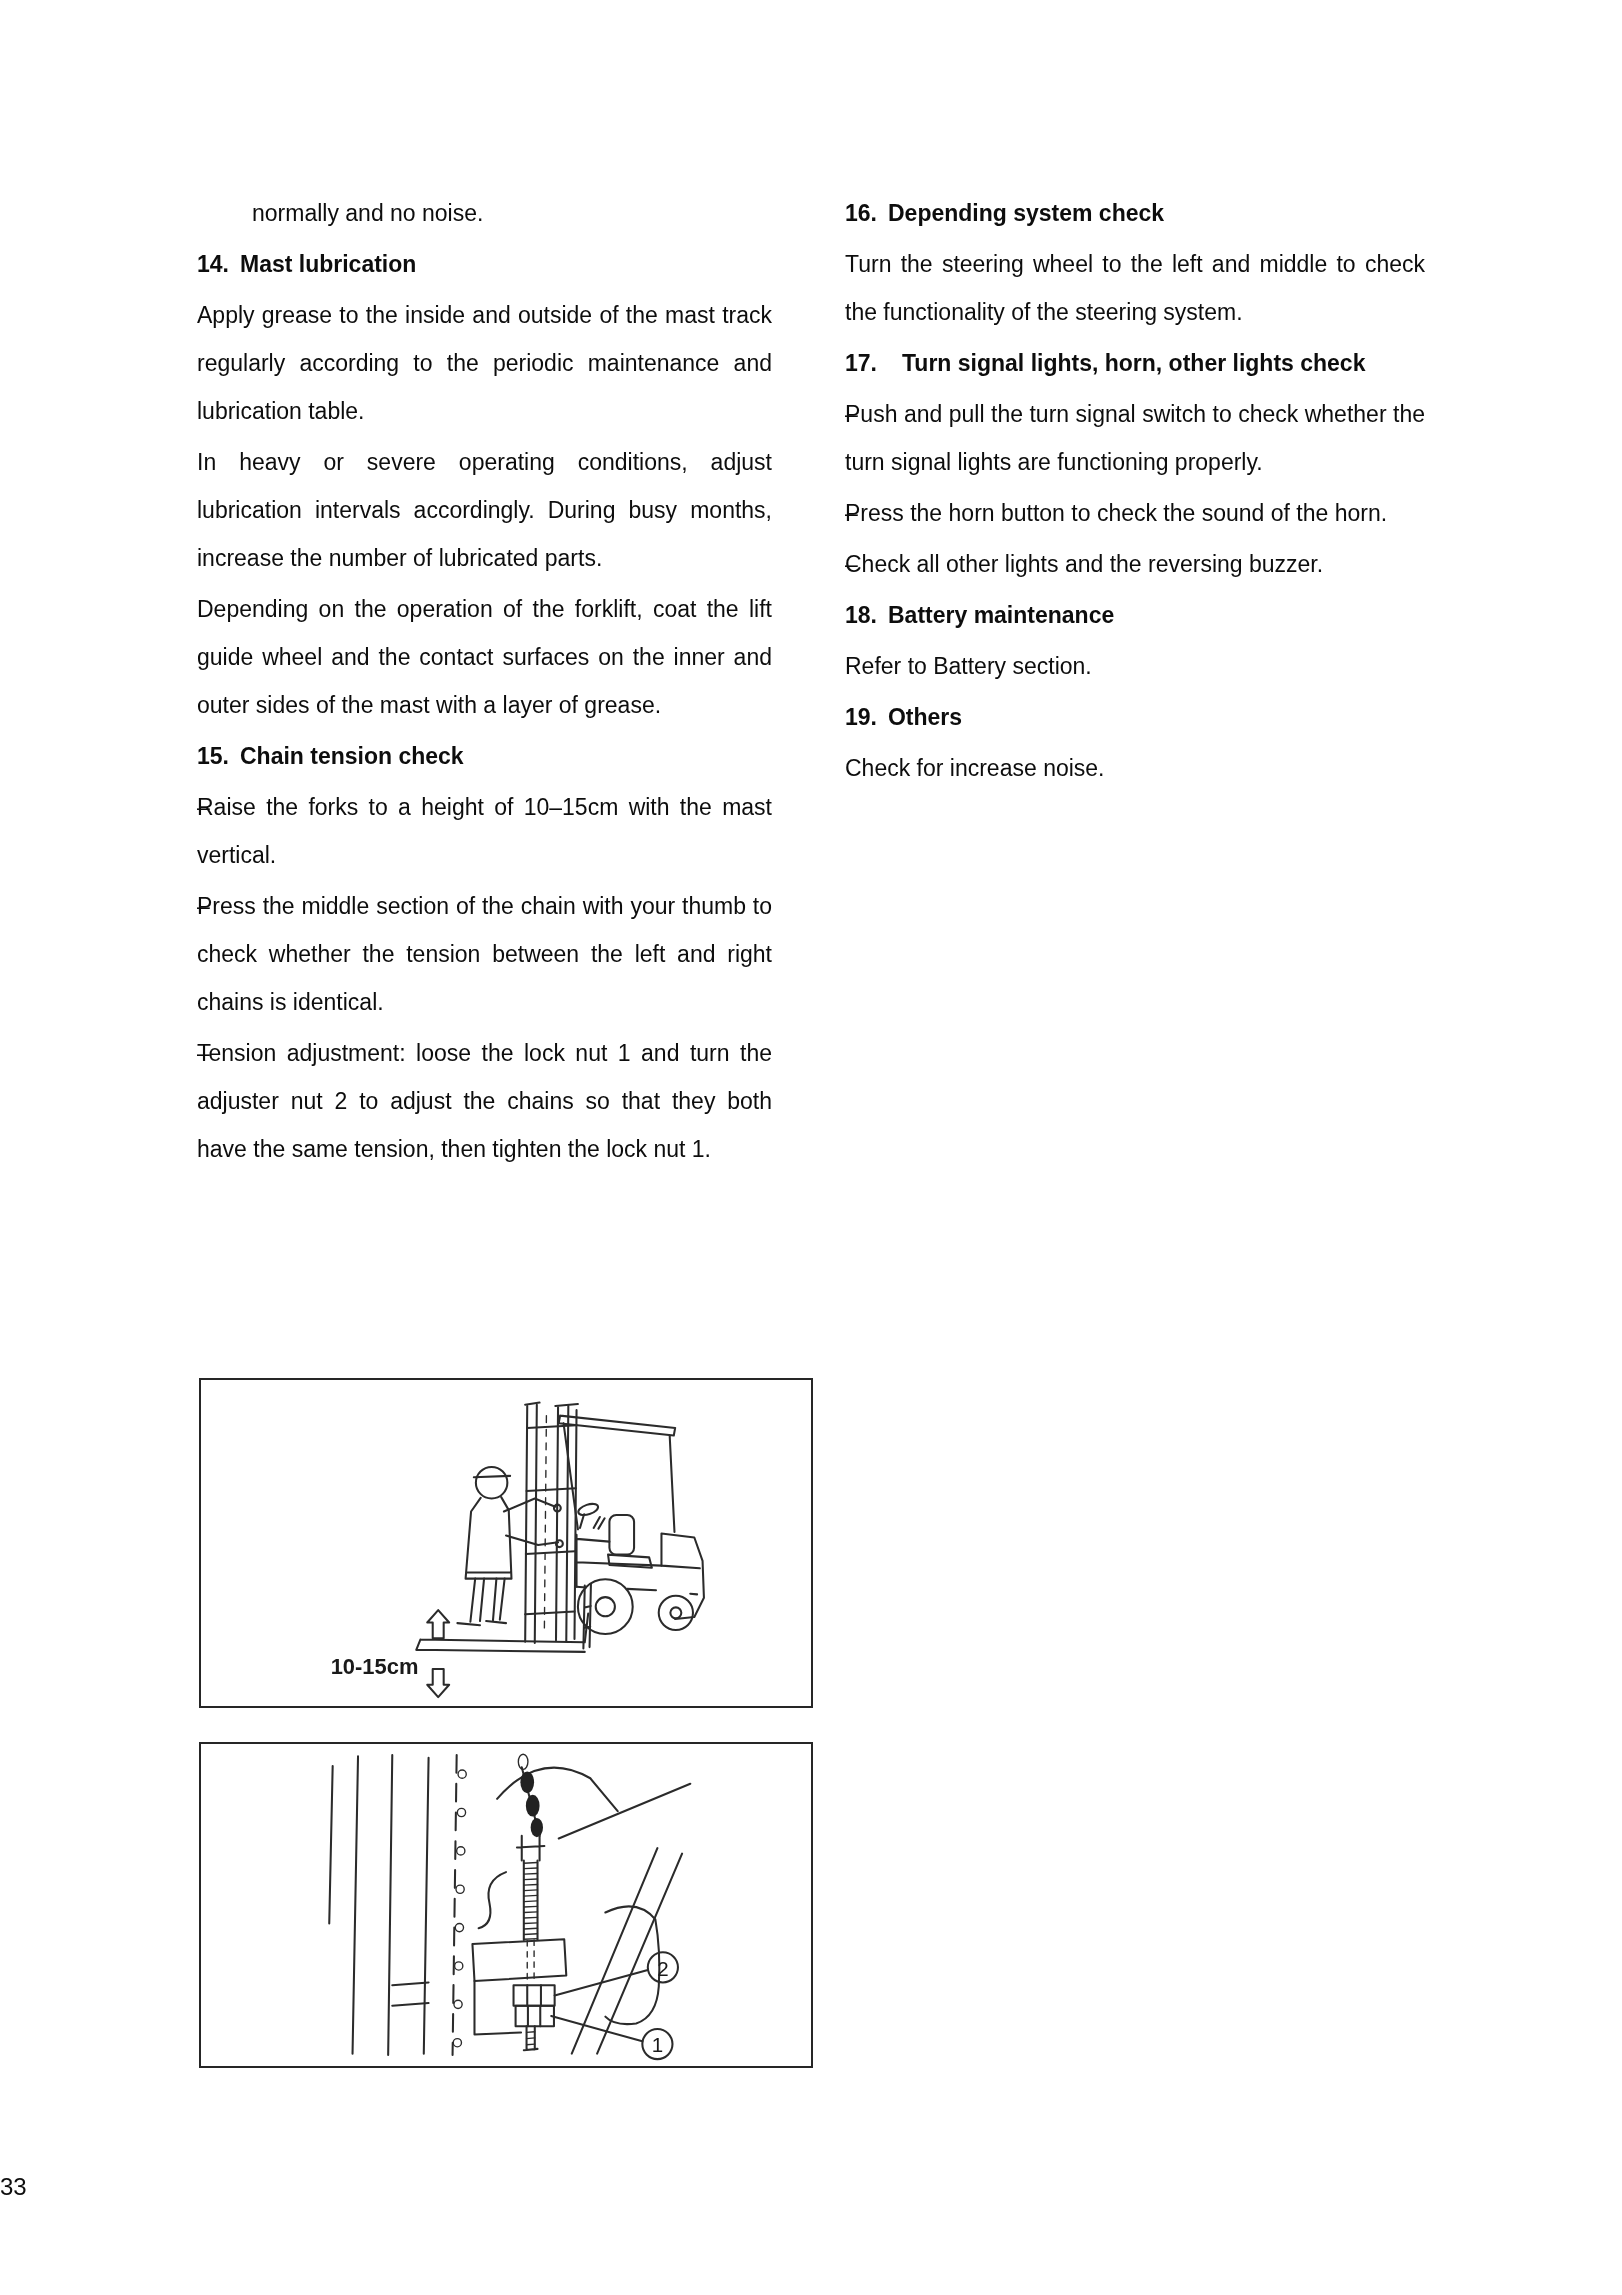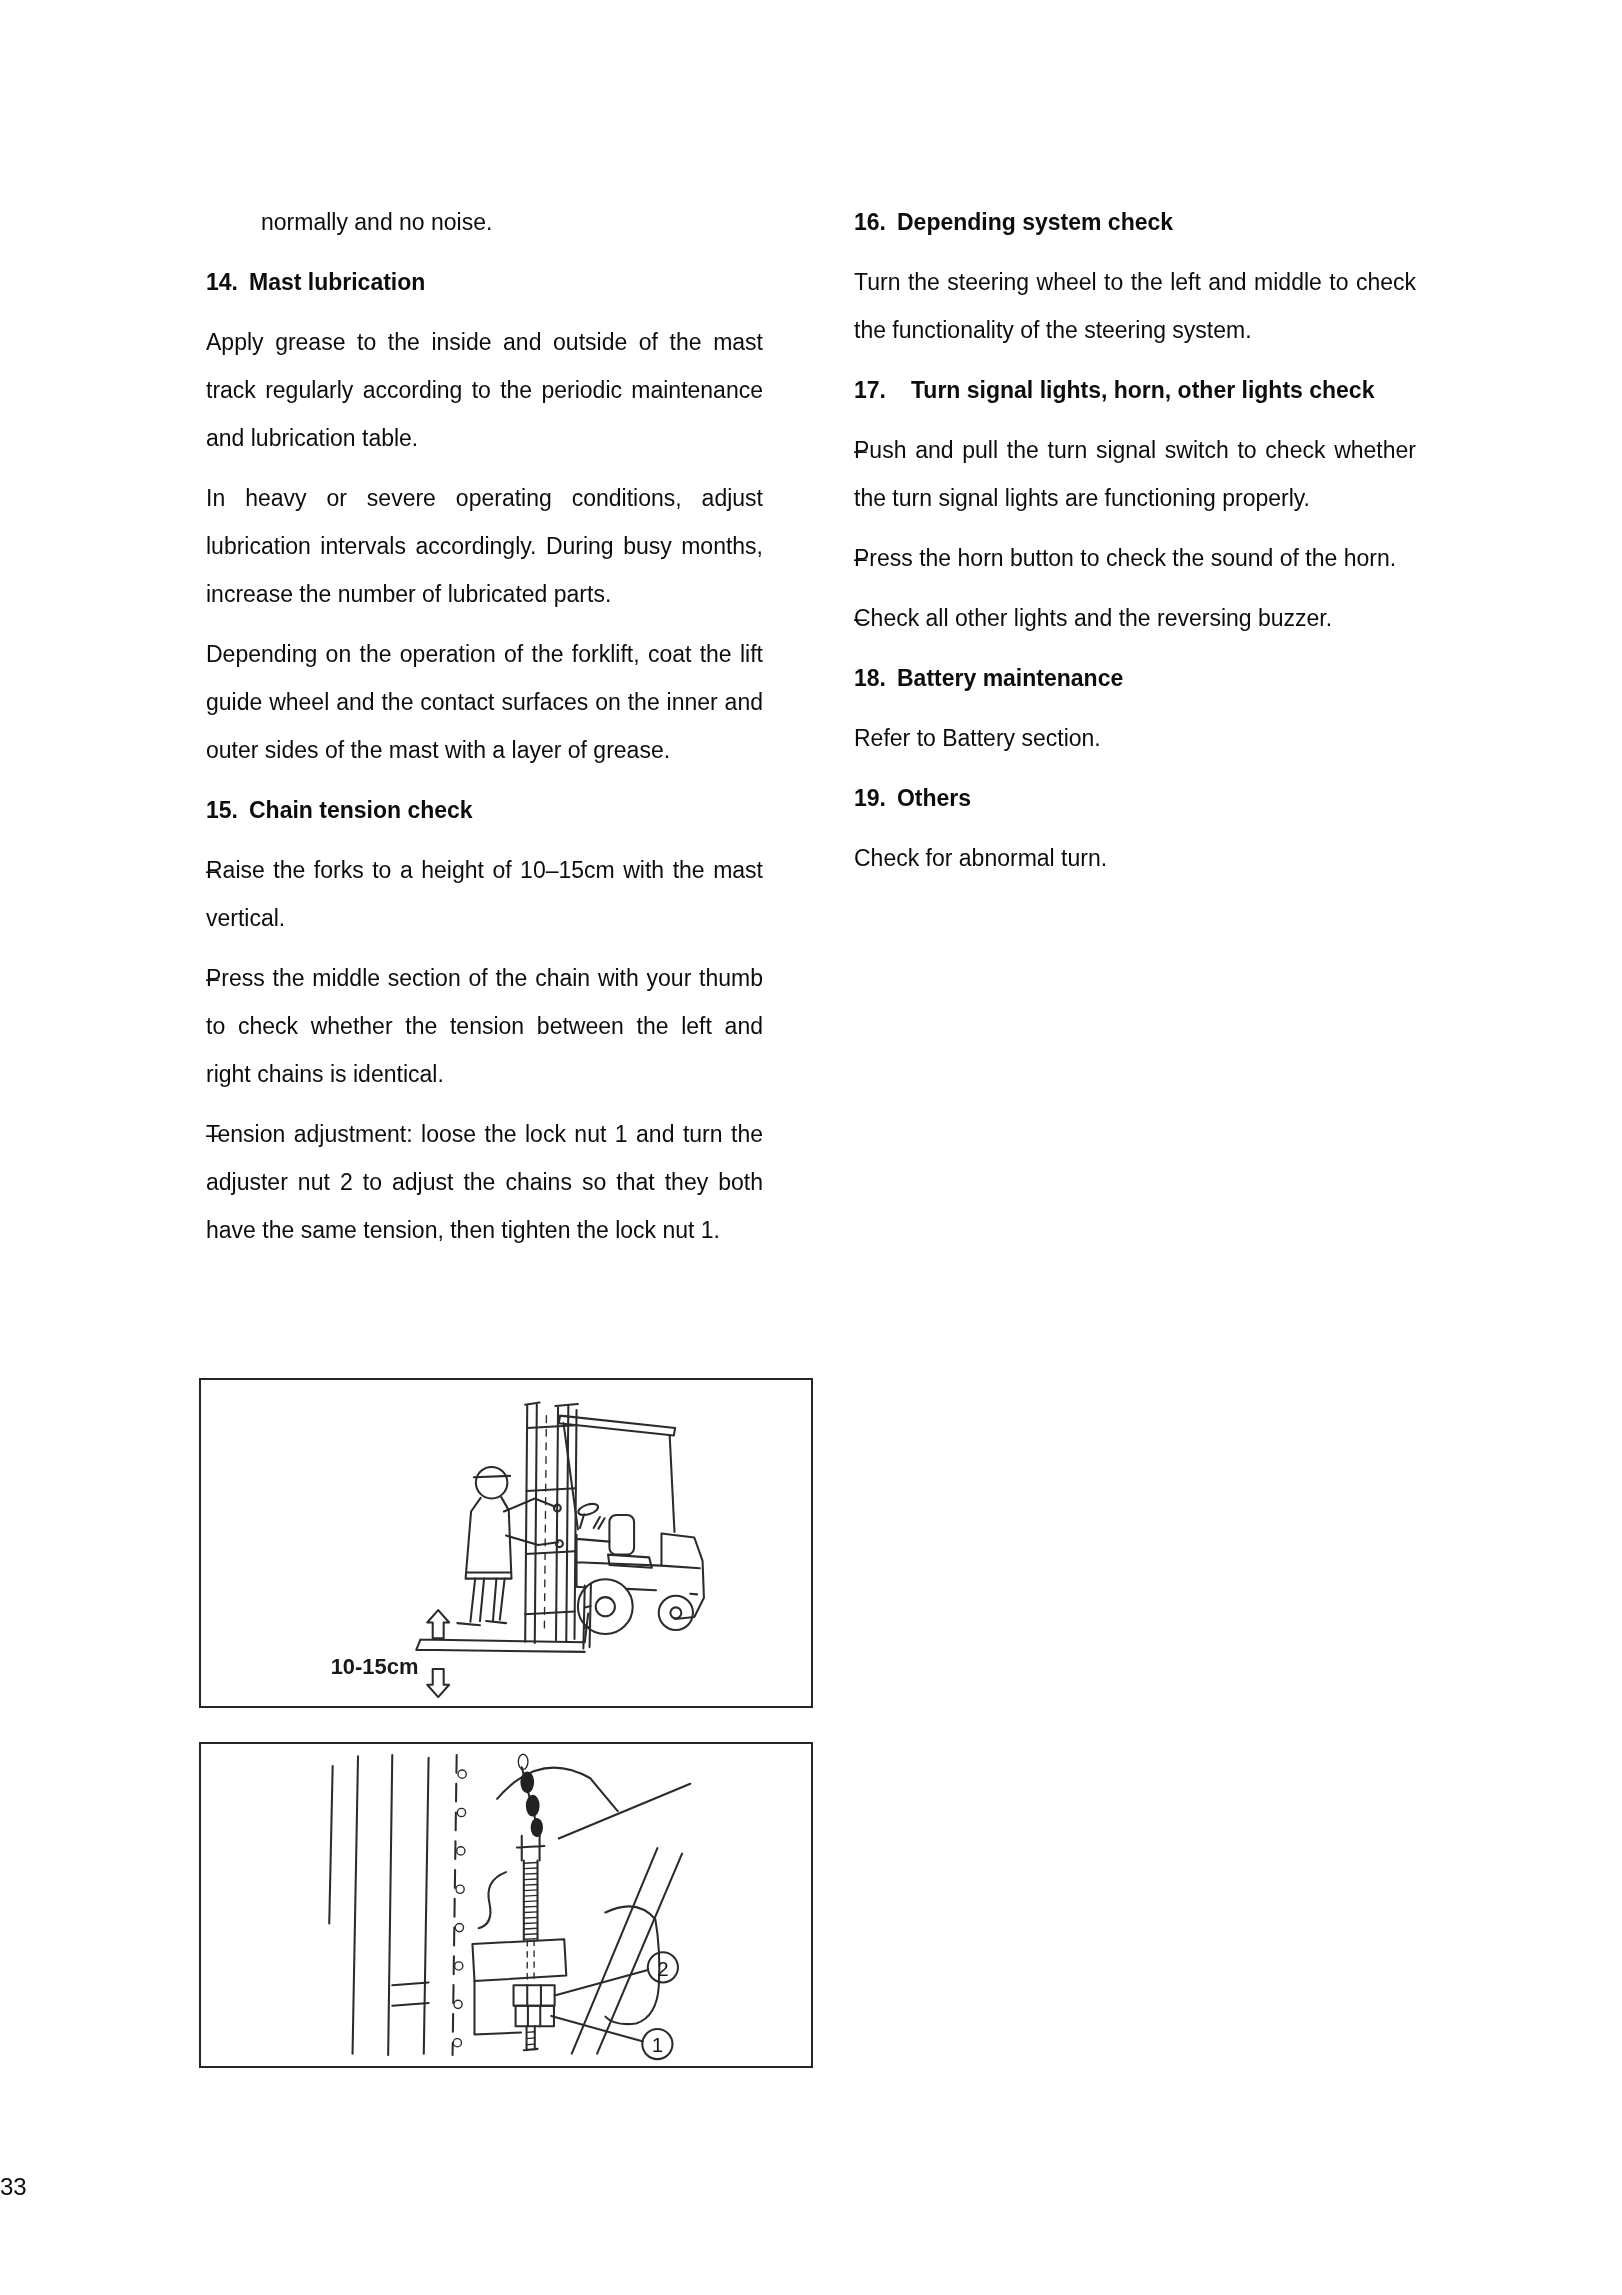--- a/index.html
+++ b/index.html
@@ -17,21 +17,21 @@
     overflow: hidden;
   }
   .col {
     position: absolute;
     font-size: 23px;
     line-height: 48px;
     text-align: justify;
   }
   .col-left  { left: 194px;  top: 186px; width: 581px; }
   .col-right { left: 842px; top: 186px; width: 586px; }
-  .col p, .col div { margin: 12px; padding: 0; }
+  .col p, .col div { margin: 3px; padding: 0; }
   .line-indent { text-indent: 55px; text-align: left; }
   .heading { font-weight: bold; text-align: left; }
   .heading .num { margin-right: 11px; }
   .heading.hang {
     position: relative;
     padding-left: 57px;
     text-align: justify;
   }
   .heading.hang .num {
     position: absolute;
@@ -105,21 +105,21 @@
   <div class="col col-right">
     <p class="heading"><span class="num">16.</span><span>Depending system check</span></p>
     <p class="para">Turn the steering wheel to the left and middle to check the functionality of the steering system.</p>
     <p class="heading hang"><span class="num">17.</span><span>Turn signal lights, horn, other lights check</span></p>
     <div class="bullet"><span class="dash">–</span><span>Push and pull the turn signal switch to check whether the turn signal lights are functioning properly.</span></div>
     <div class="bullet"><span class="dash">–</span><span>Press the horn button to check the sound of the horn.</span></div>
     <div class="bullet"><span class="dash">–</span><span>Check all other lights and the reversing buzzer.</span></div>
     <p class="heading"><span class="num">18.</span><span>Battery maintenance</span></p>
     <p class="para-indent">Refer to Battery section.</p>
     <p class="heading"><span class="num">19.</span><span>Others</span></p>
-    <p class="para-indent">Check for abnormal turn.</p>
+    <p class="para-indent">Check for increase noise.</p>
   </div>
 
   <div class="figure fig1">
     <svg viewBox="0 0 842 476">
 
       <path class="sketch" d="M452 38 L449 382 M466 36 L463 384 M497 40 L494 380 M512 38 L509 382 M524 44 L521 378"></path>
       <path class="sketch" d="M449 36 L470 33 M493 38 L526 35 M452 70 L524 66 M451 162 L523 158 M450 254 L522 250 M449 342 L521 338"></path>
       <path class="sketch-thin" stroke-dasharray="10 10" d="M480 52 L477 368"></path>
 
       <path class="sketch" d="M500 52 L668 70 M498 63 L666 81 M500 52 L498 63 M668 70 L666 81 M505 63 L517 152 M517 152 L526 218 M660 81 L667 222"></path>

